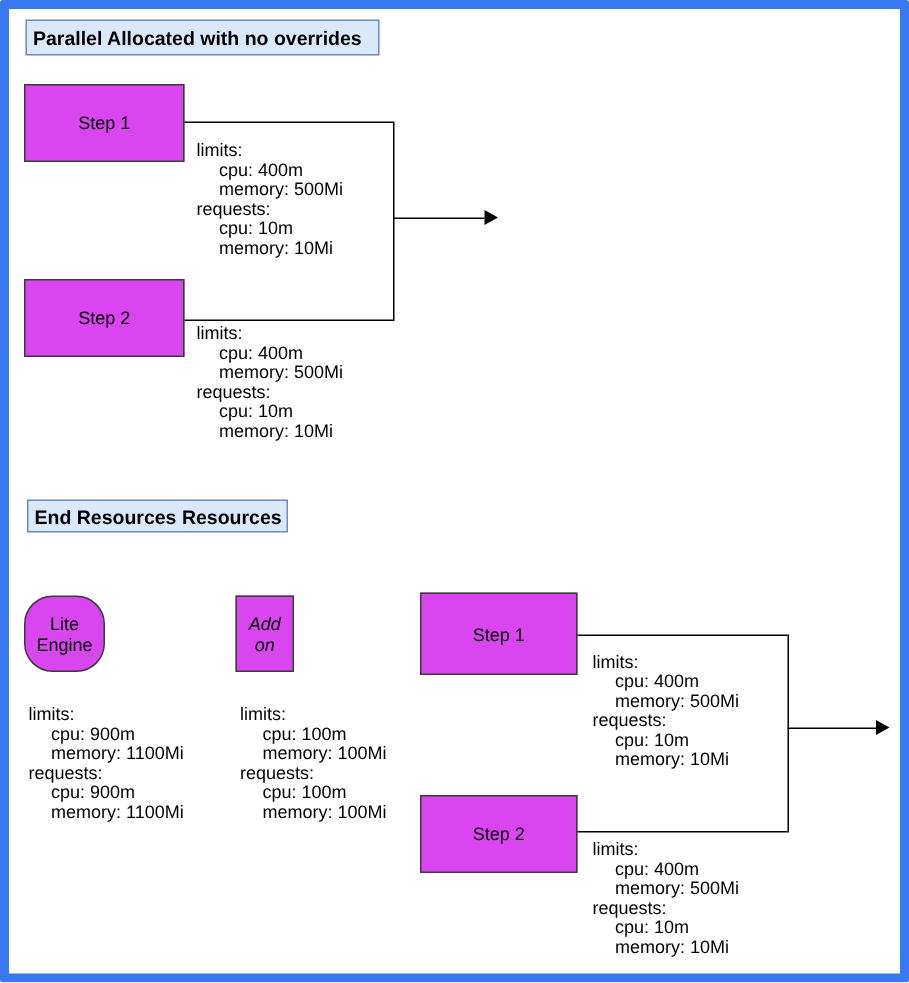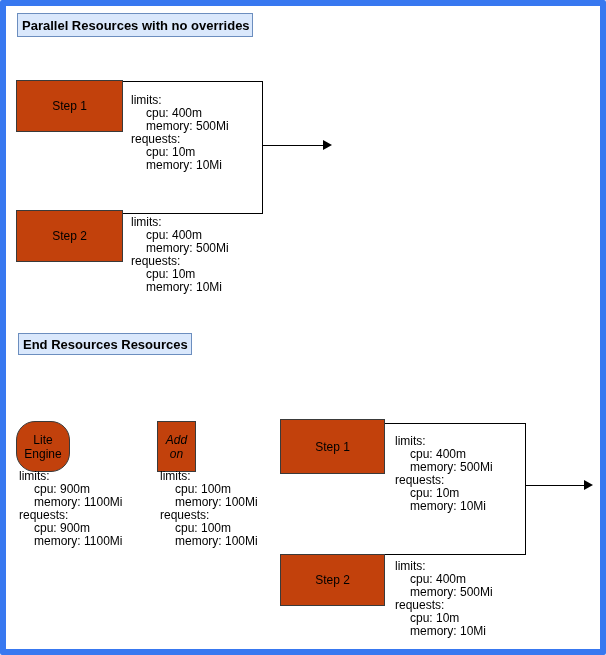--- a/index.html
+++ b/index.html
@@ -26,31 +26,30 @@
     font-weight: bold;
     font-size: 13px;
     display: flex;
     align-items: center;
     padding: 0 4px;
     white-space: nowrap;
     box-sizing: border-box;
   }
   .node {
     position: absolute;
-    background: #c2410c;
+    background: #d946ef;
     border: 1.5px solid #3a3a3a;
     display: flex;
     flex-direction: column;
     align-items: center;
     justify-content: center;
     text-align: center;
     font-size: 12px;
     line-height: 14px;
     box-sizing: border-box;
-    margin-top: 24px;
   }
   .hline, .vline { position: absolute; background: #000000; }
   .hline { height: 1px; }
   .vline { width: 1px; }
   .arrowhead {
     position: absolute;
     width: 0; height: 0;
     border-top: 5px solid transparent;
     border-bottom: 5px solid transparent;
     border-left: 9px solid #000000;
@@ -65,21 +64,21 @@
   .res .indent { padding-left: 15px; }
 </style>
 </head>
 <body>
 
 <div id="canvas">
 
   <div class="frame"></div>
 
   <div class="titlebox" style="left:17px; top:13px; width:236px; height:24px;">
-    <span>Parallel Resources with no overrides</span>
+    <span>Parallel Allocated with no overrides</span>
   </div>
 
   <div class="node" style="left:16px; top:56px; width:107px; height:52px;">
     <span>Step 1</span>
   </div>
 
   <div class="node" style="left:16px; top:186px; width:107px; height:52px;">
     <span>Step 2</span>
   </div>
 

